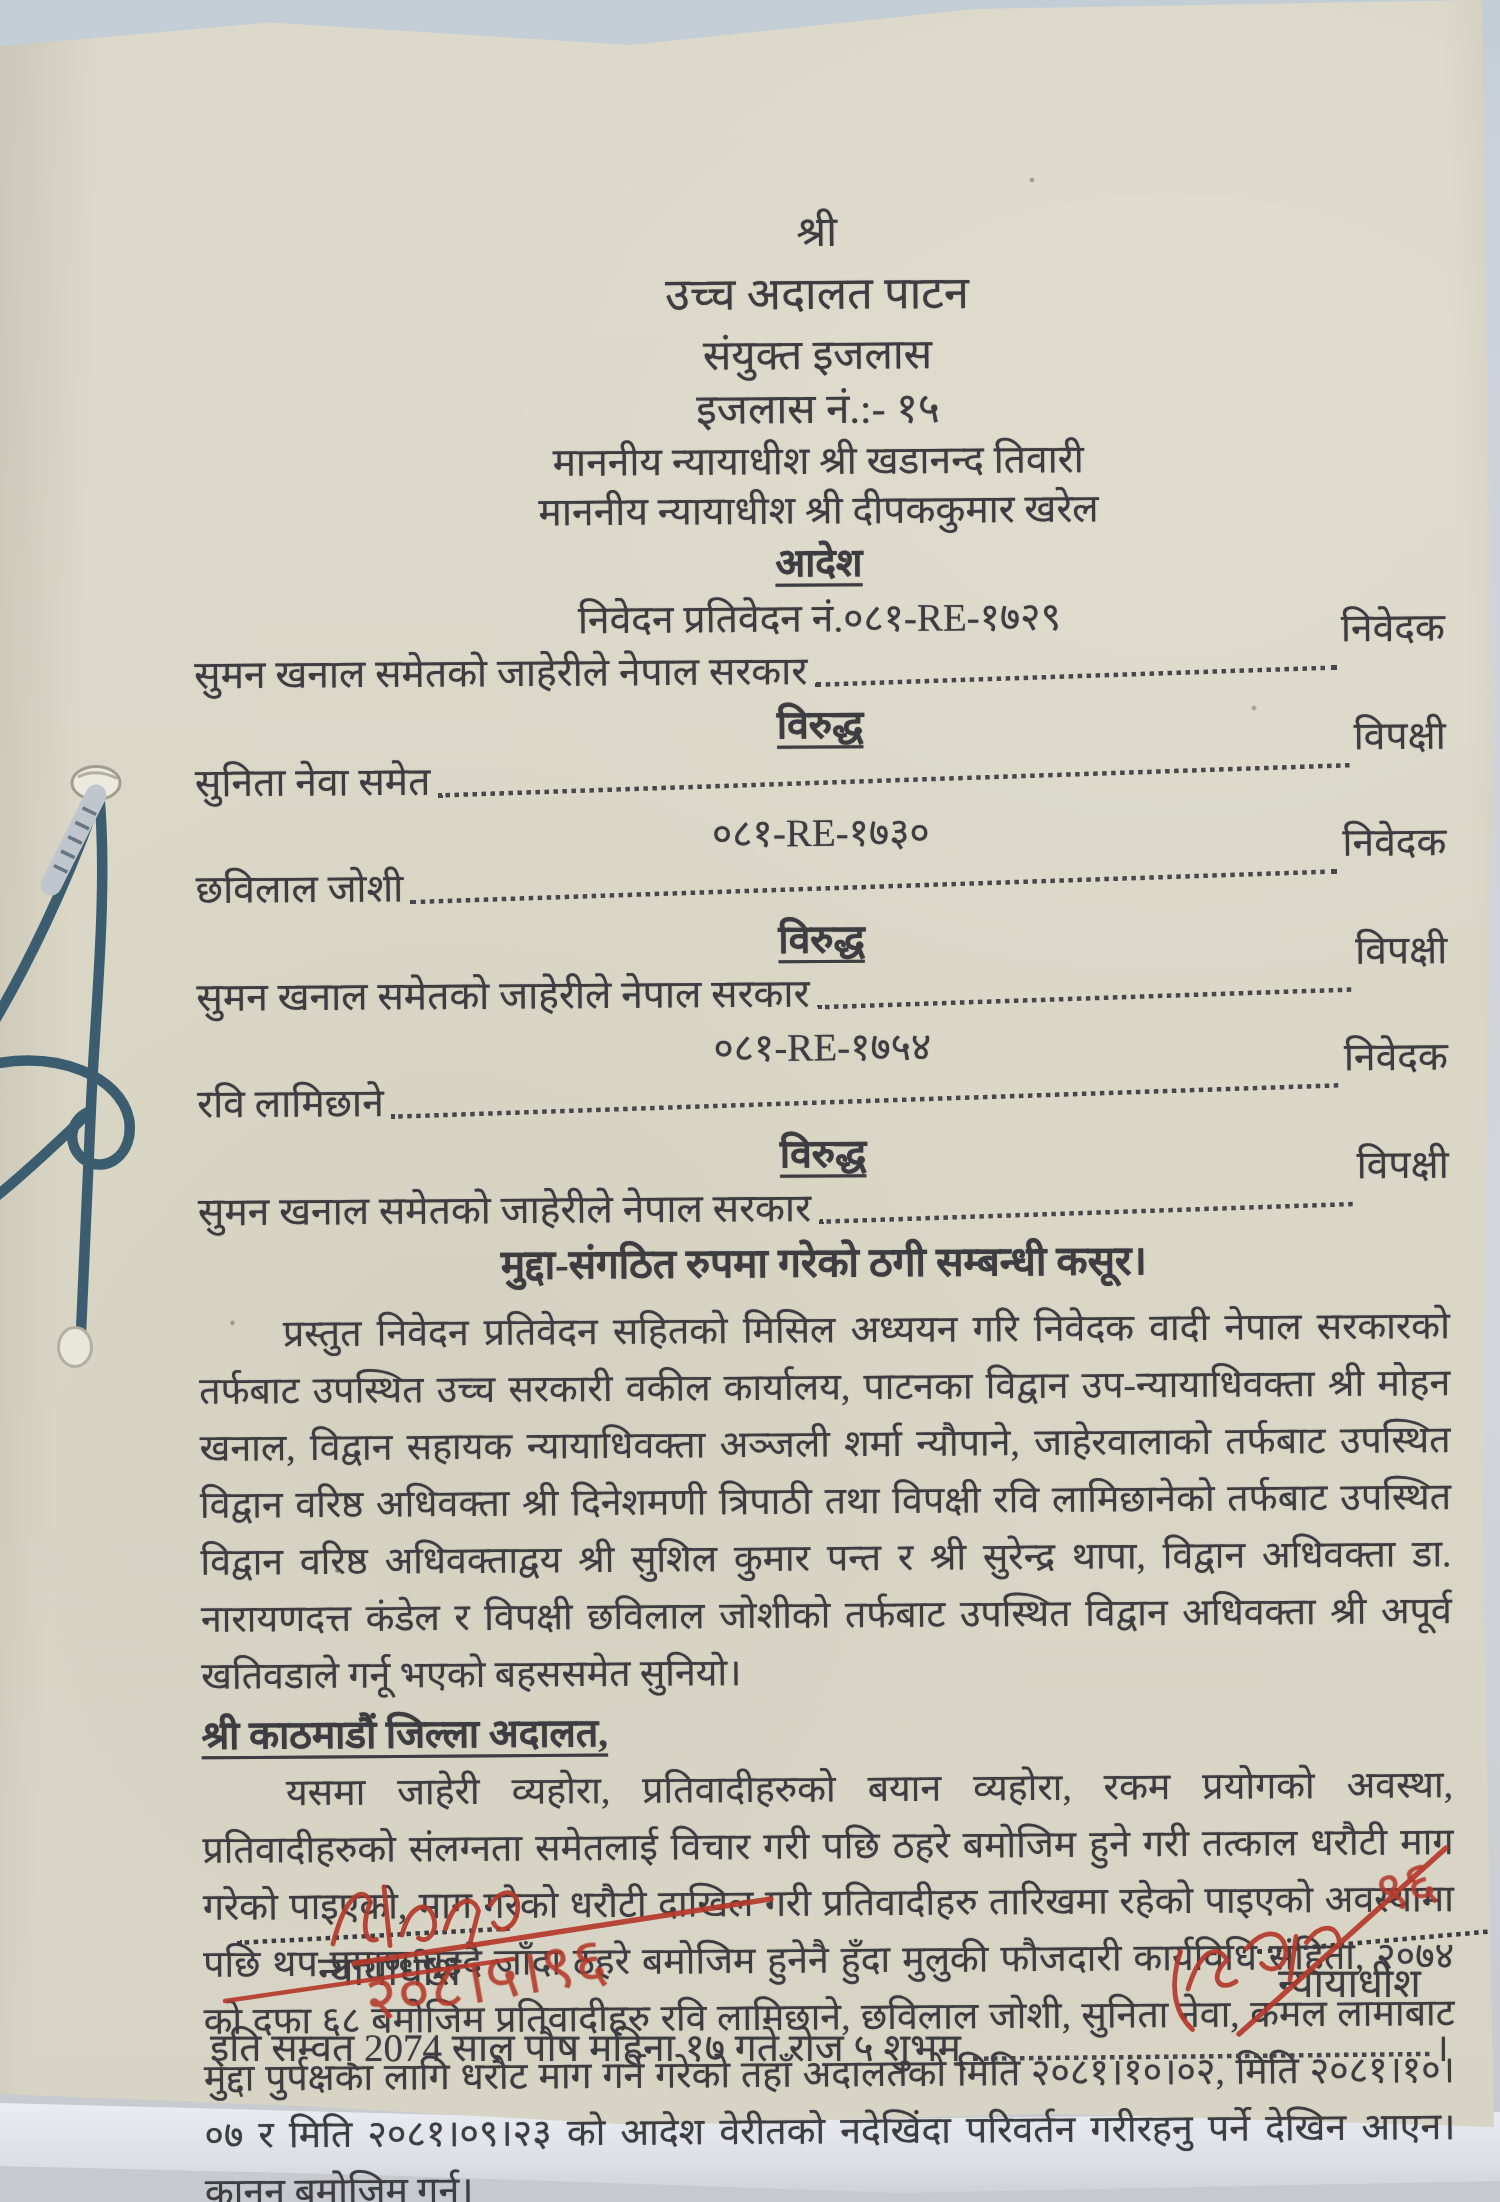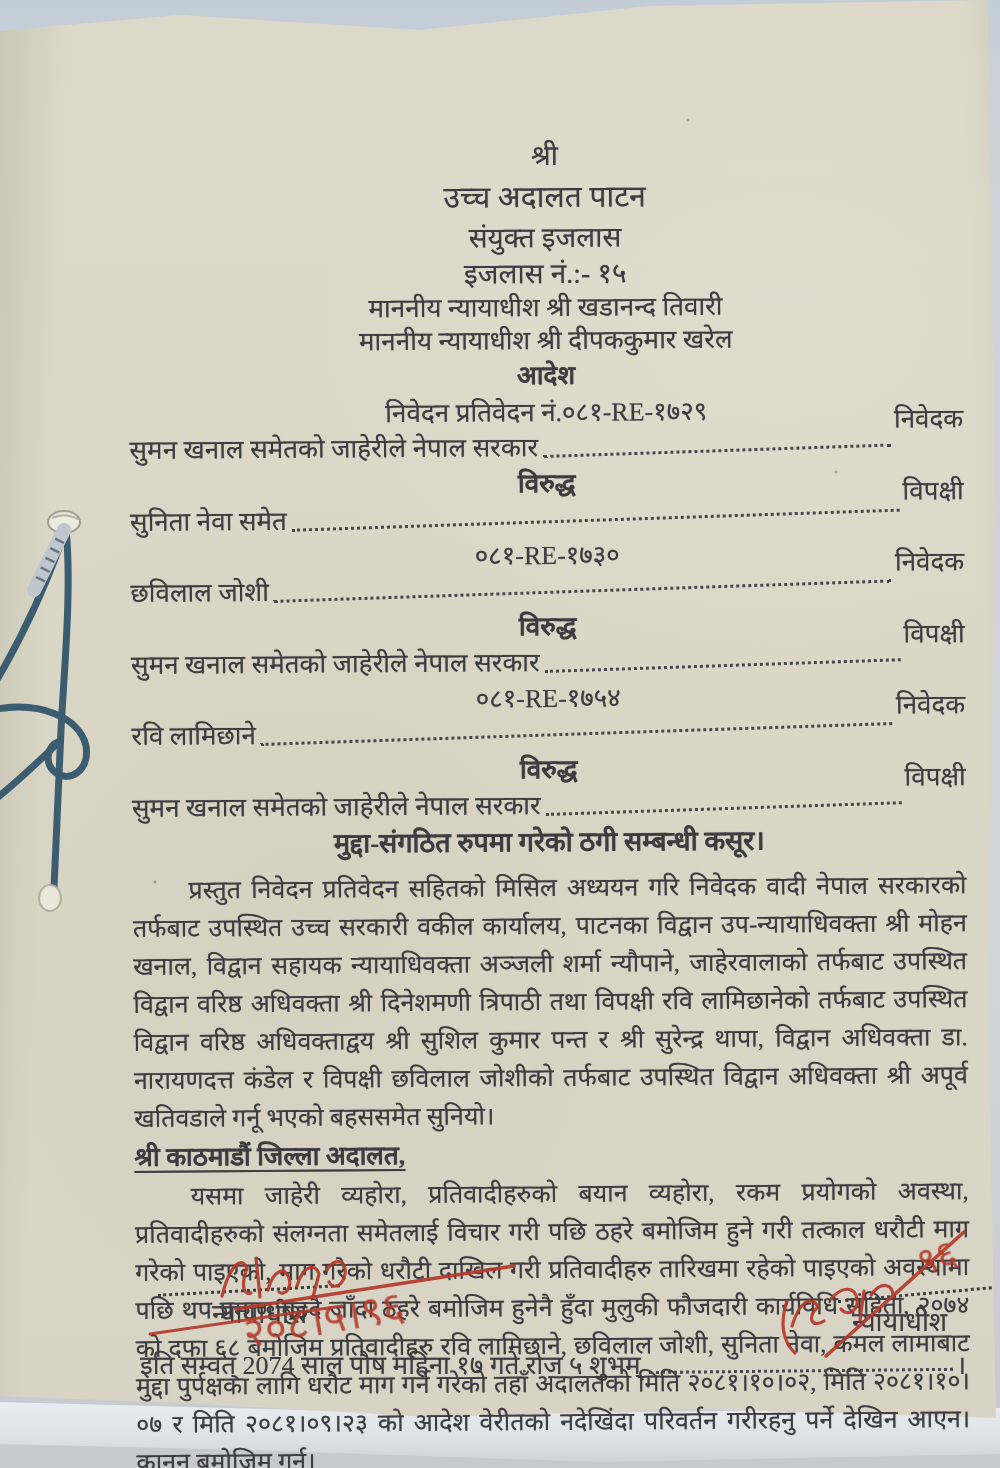--- a/index.html
+++ b/index.html
@@ -31,21 +31,21 @@
     clip-path:polygon(0 31px,180px 15px,420px 30px,650px 6px,988px 0,995px 500px,988px 1000px,996px 1418px,700px 1409px,430px 1417px,200px 1404px,0 1396px);
   }
   .content{
     position:absolute;left:132px;top:138px;width:834px;
     color:#3d3c41;font-size:26px;line-height:34px;
     text-shadow:0 0 .7px rgba(60,58,60,.55);
     transform:rotate(-.4deg);
   }
   .c{text-align:center;}
   .hline{margin:0 0 2px 0;}
-  .u{text-underline-offset:5px;text-decoration-thickness:2px;}
+  .u{text-decoration:underline;text-underline-offset:5px;text-decoration-thickness:2px;}
   .b{font-weight:bold;}
   .hdr{font-size:28px;line-height:36px;}
   .leader-row{display:flex;align-items:baseline;height:36px;}
   .dots{flex:1;align-self:flex-end;height:0;border-bottom:3.4px dotted #46464c;
         margin:0 3px 9px 5px;transform:rotate(-1.5deg);transform-origin:left bottom;}
   .lbl{transform:translateY(-26px);white-space:nowrap;}
   .numline{text-align:center;height:35px;}
   .vs{height:36px;}
   .subject{font-weight:bold;font-size:27px;height:40px;}
   .para{text-align:justify;font-size:25px;line-height:38px;margin-top:4px;}

